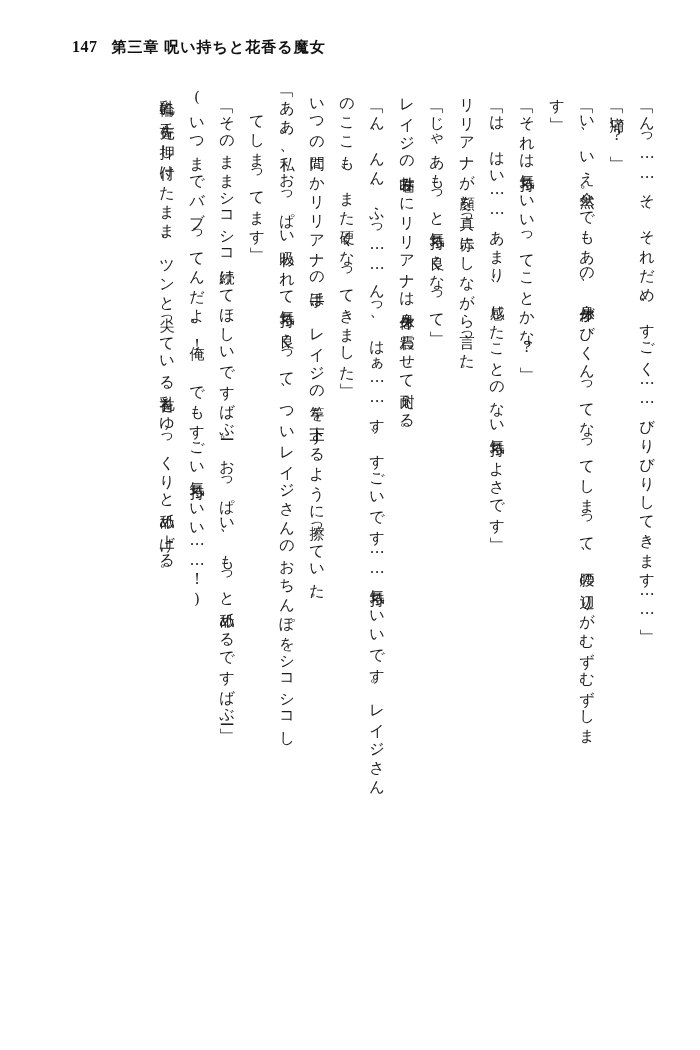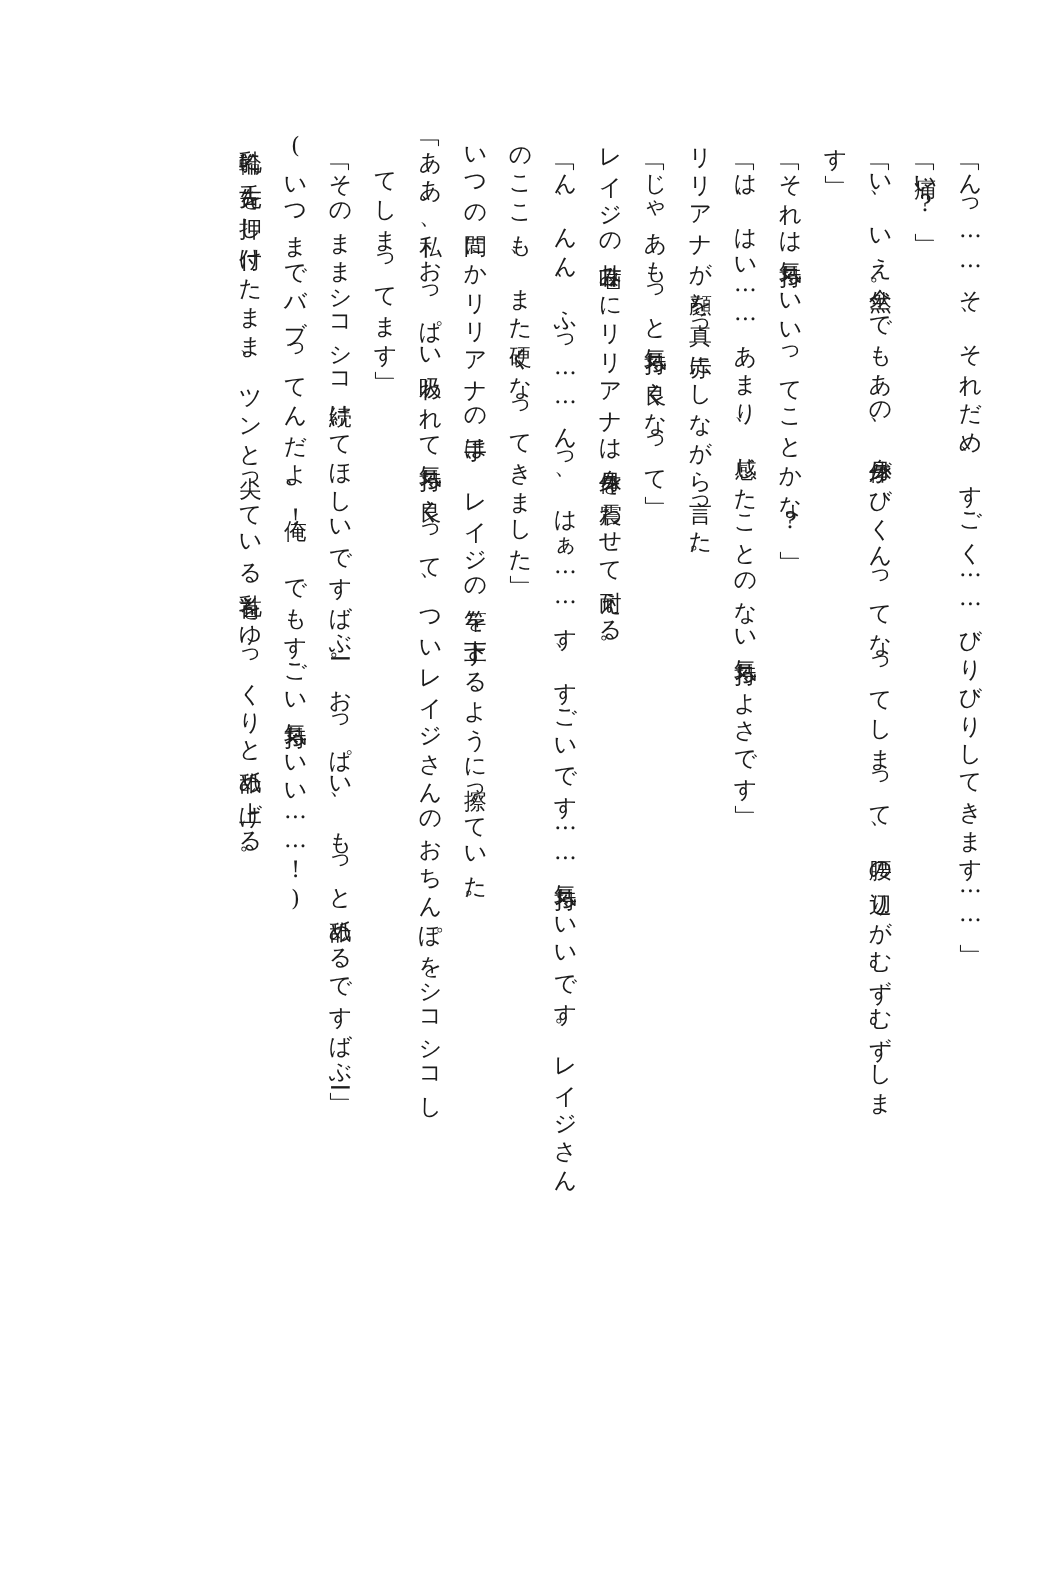--- a/index.html
+++ b/index.html
@@ -80,20 +80,24 @@
   
   .indent {
     padding-top: 16px;
   }
 </style>
 </head>
 <body>
 
 <div class="page">
 
+  <div class="running-head">
+    <span class="folio">147</span>
+    <span class="chapter-title">第三章 呪い持ちと花香る魔女</span>
+  </div>
 
   <div class="body-block" id="body-block">
       <div class="tcol indent">「んっ……そ、それだめ、すごく……びりびりしてきます……」</div>
       <div class="tcol indent">「痛い?」</div>
       <div class="tcol indent">「い、いえ全然。でもあの、身体がびくんってなってしまって、腰の辺りがむずむずしま</div>
       <div class="tcol">す」</div>
       <div class="tcol indent">「それは気持ちいいってことかな?」</div>
       <div class="tcol indent">「は、はい……あまり、感じたことのない気持ちよさです」</div>
       <div class="tcol">リリアナが顔を真っ赤にしながら言った。</div>
       <div class="tcol indent">「じゃあもっと気持ち良くなって」</div>

